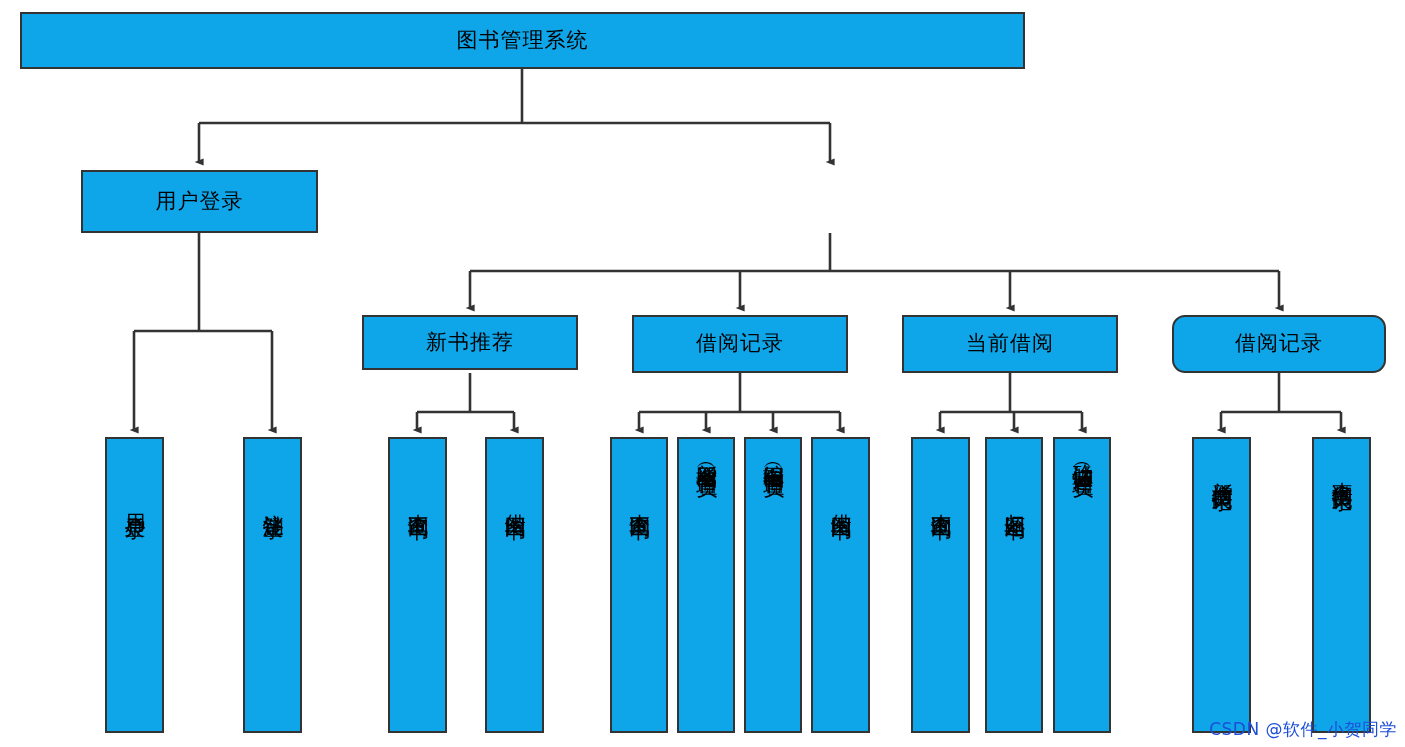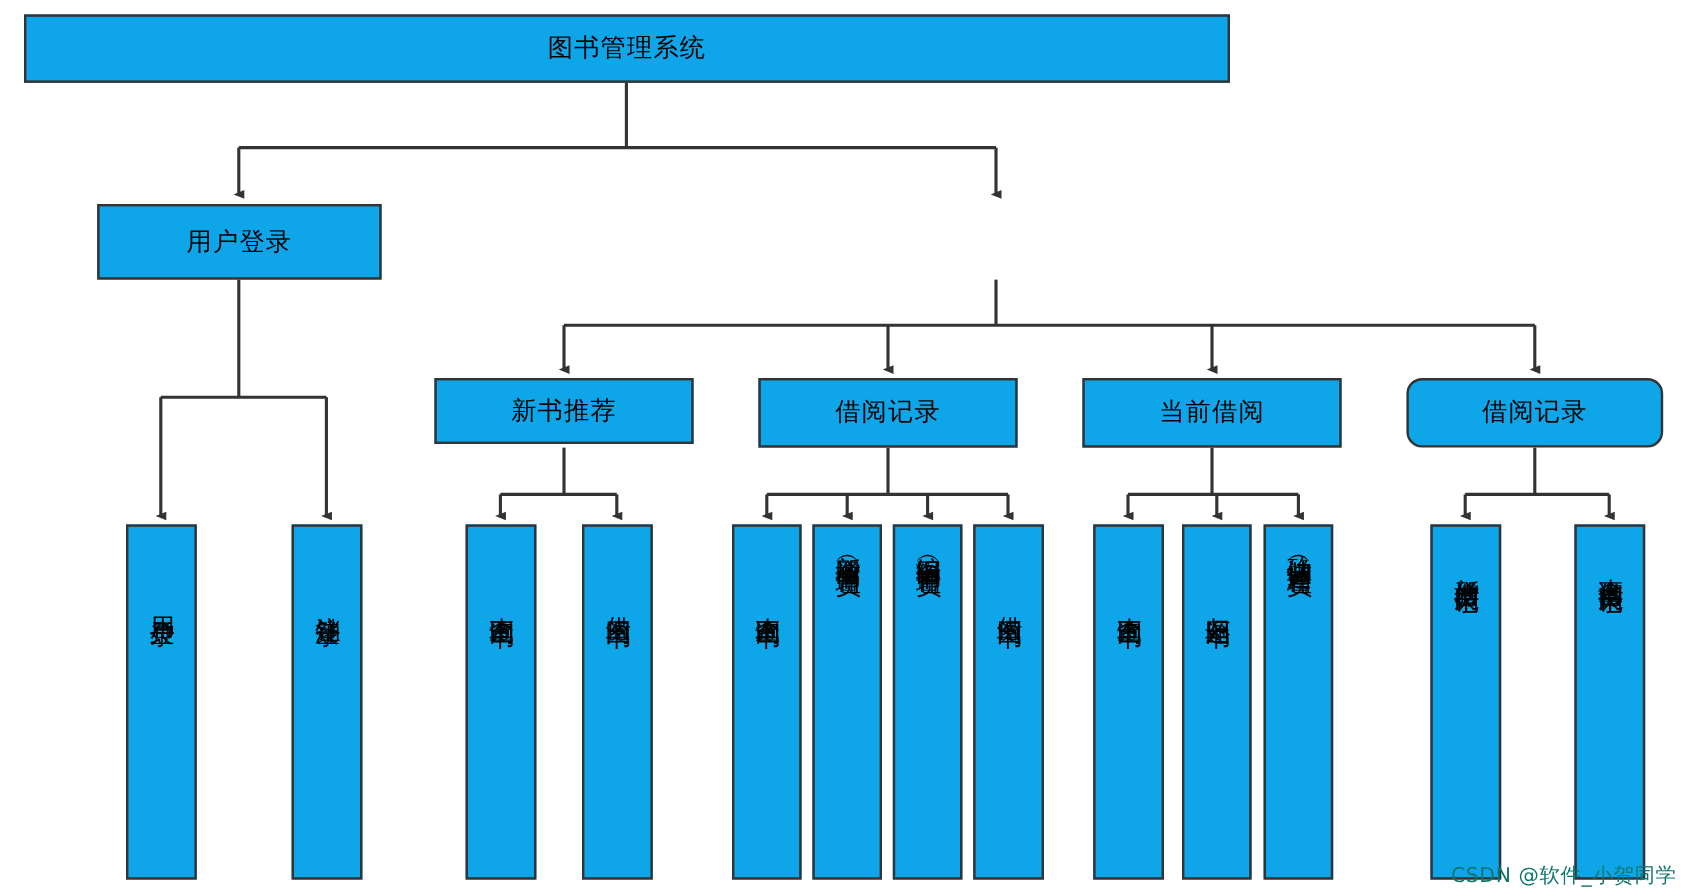--- a/index.html
+++ b/index.html
@@ -63,21 +63,21 @@
     padding-top: 26px;
   }
   .node.vert.mid-pad {
     padding-top: 58px;
   }
   .watermark {
     position: absolute;
     right: 8px;
     bottom: 6px;
     font-size: 17px;
-    color: #0f766e;
+    color: #1d4ed8;
     z-index: 5;
     white-space: nowrap;
     letter-spacing: 0.5px;
   }
 </style>
 </head>
 <body>
 
 <div id="diagram-root">
 

